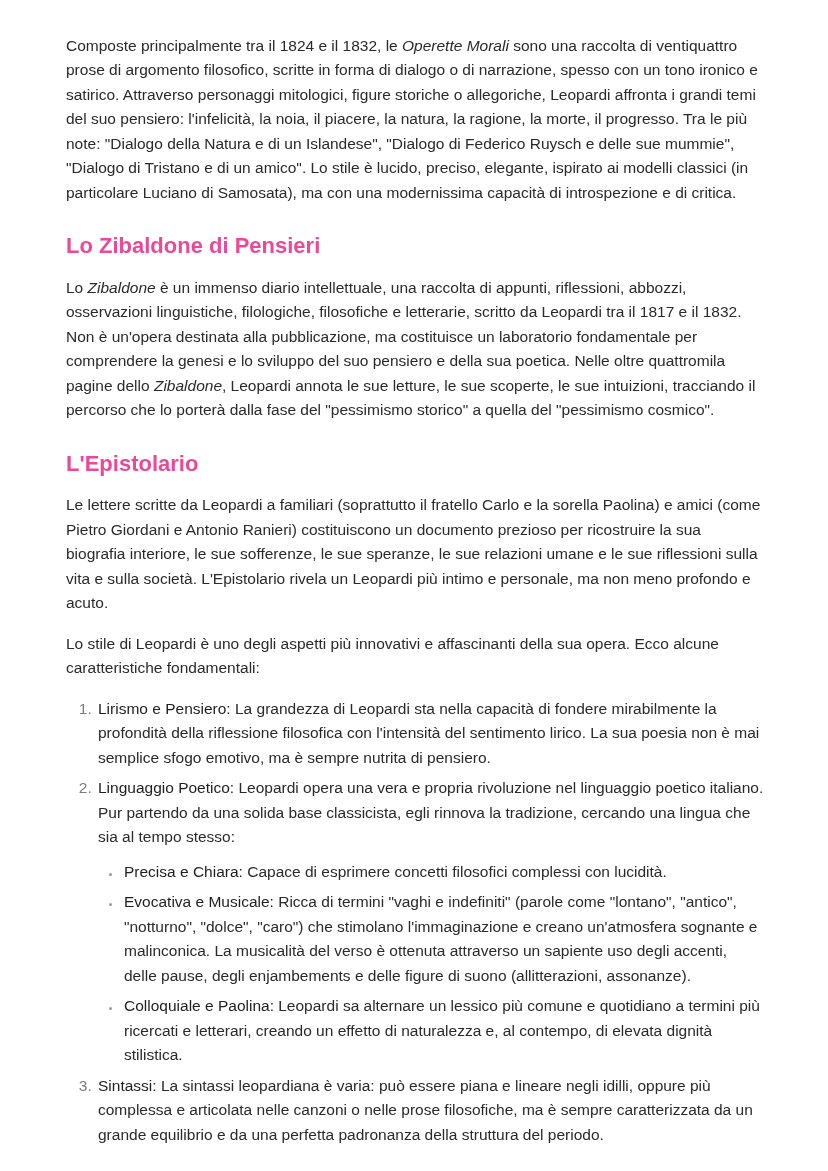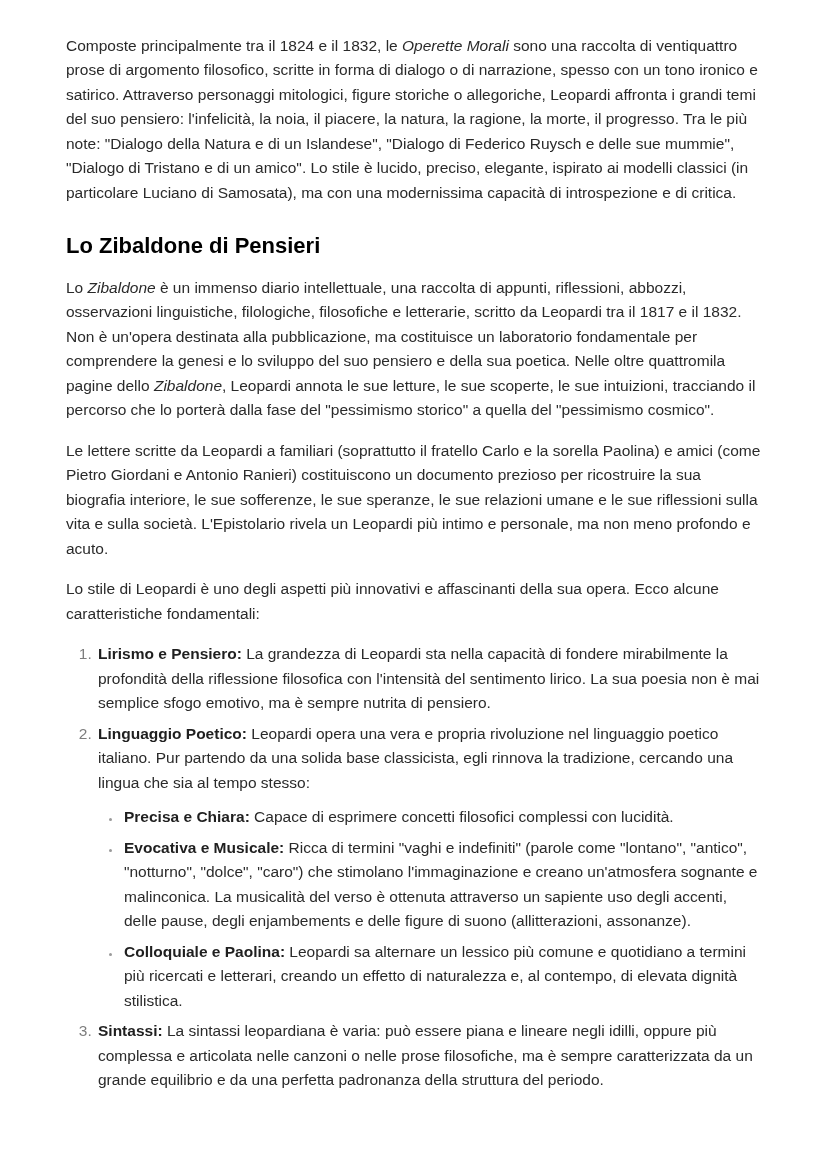--- a/index.html
+++ b/index.html
@@ -12,24 +12,24 @@
     font-size: 15.5px;
     line-height: 1.58;
     color: #2a2a2a;
     background: #ffffff;
   }
   p.para { margin: 0 0 16px 0; }
   h2.section-heading {
     font-size: 22px;
     line-height: 1.3;
     font-weight: 700;
-    color: #000000;
+    color: #ec4899;
     margin: 27px 0 15px 0;
   }
-  strong { font-weight: 700; color: #1f1f1f; }
+  strong { font-weight: 400; color: #1f1f1f; }
   em { }
   ol.main-list {
     margin: 16px 0 0 0;
     padding-left: 30px;
   }
   ol.main-list > li { margin: 0 0 6px 0; padding-left: 2px; }
   ol.main-list > li::marker { color: #7d7d7d; }
   ul.sub-list {
     list-style: disc;
     margin: 10px 0 6px 0;
@@ -42,20 +42,21 @@
 <body>
 
 <div class="page">
 
   <p class="para"><span>Composte principalmente tra il 1824 e il 1832, le </span><em>Operette Morali</em><span> sono una raccolta di ventiquattro prose di argomento filosofico, scritte in forma di dialogo o di narrazione, spesso con un tono ironico e satirico. Attraverso personaggi mitologici, figure storiche o allegoriche, Leopardi affronta i grandi temi del suo pensiero: l'infelicità, la noia, il piacere, la natura, la ragione, la morte, il progresso. Tra le più note: "Dialogo della Natura e di un Islandese", "Dialogo di Federico Ruysch e delle sue mummie", "Dialogo di Tristano e di un amico". Lo stile è lucido, preciso, elegante, ispirato ai modelli classici (in particolare Luciano di Samosata), ma con una modernissima capacità di introspezione e di critica.</span></p>
 
   <h2 class="section-heading">Lo Zibaldone di Pensieri</h2>
 
   <p class="para"><span>Lo </span><em>Zibaldone</em><span> è un immenso diario intellettuale, una raccolta di appunti, riflessioni, abbozzi, osservazioni linguistiche, filologiche, filosofiche e letterarie, scritto da Leopardi tra il 1817 e il 1832. Non è un'opera destinata alla pubblicazione, ma costituisce un laboratorio fondamentale per comprendere la genesi e lo sviluppo del suo pensiero e della sua poetica. Nelle oltre quattromila pagine dello </span><em>Zibaldone</em><span>, Leopardi annota le sue letture, le sue scoperte, le sue intuizioni, tracciando il percorso che lo porterà dalla fase del "pessimismo storico" a quella del "pessimismo cosmico".</span></p>
 
+  <h2 class="section-heading">L'Epistolario</h2>
 
   <p class="para"><span>Le lettere scritte da Leopardi a familiari (soprattutto il fratello Carlo e la sorella Paolina) e amici (come Pietro Giordani e Antonio Ranieri) costituiscono un documento prezioso per ricostruire la sua biografia interiore, le sue sofferenze, le sue speranze, le sue relazioni umane e le sue riflessioni sulla vita e sulla società. L'Epistolario rivela un Leopardi più intimo e personale, ma non meno profondo e acuto.</span></p>
 
 
   <p class="para"><span>Lo stile di Leopardi è uno degli aspetti più innovativi e affascinanti della sua opera. Ecco alcune caratteristiche fondamentali:</span></p>
 
   <ol class="main-list">
       <li><strong>Lirismo e Pensiero:</strong><span> La grandezza di Leopardi sta nella capacità di fondere mirabilmente la profondità della riflessione filosofica con l'intensità del sentimento lirico. La sua poesia non è mai semplice sfogo emotivo, ma è sempre nutrita di pensiero.</span></li>
       <li><strong>Linguaggio Poetico:</strong><span> Leopardi opera una vera e propria rivoluzione nel linguaggio poetico italiano. Pur partendo da una solida base classicista, egli rinnova la tradizione, cercando una lingua che sia al tempo stesso:</span><ul class="sub-list">
           <li><strong>Precisa e Chiara:</strong><span> Capace di esprimere concetti filosofici complessi con lucidità.</span></li>

